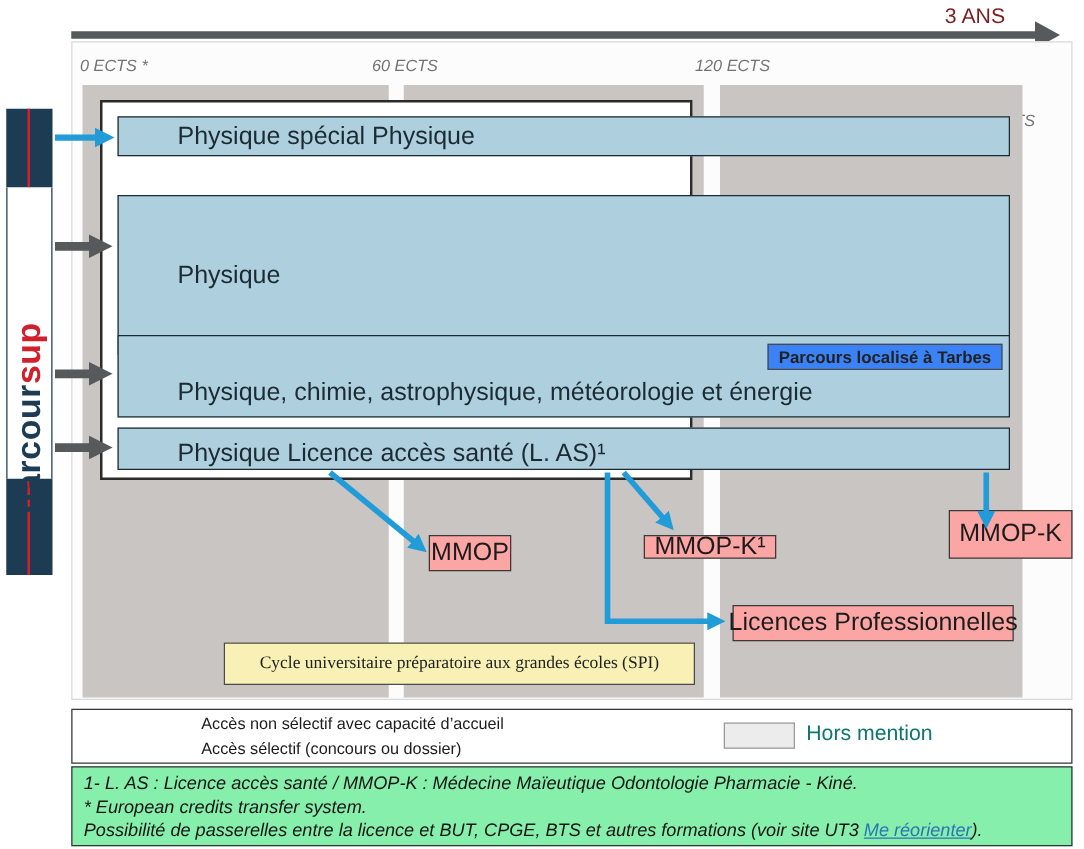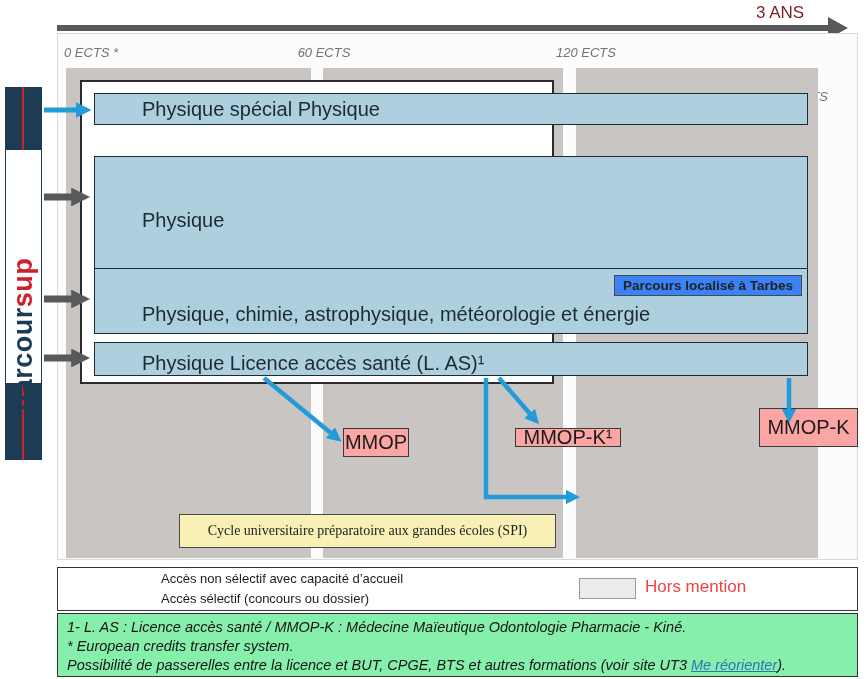--- a/index.html
+++ b/index.html
@@ -69,21 +69,21 @@
   svg.overlay { position:absolute; left:0; top:0; pointer-events:none; }
 
   
   .legend { position:absolute; left:57px; top:567px; width:801px; height:44px;
             background:#fff; border:1.3px solid #333; }
   .legend .lab { position:absolute; left:103px; font-size:13px; color:#1c1c1c; white-space:nowrap; }
   .legend .lab.r1 { top:3px; }
   .legend .lab.r2 { top:23px; }
   .legend .swatch { position:absolute; left:521px; top:10px; width:57px; height:21px;
                     background:#ececec; border:1px solid #999; }
-  .legend .hm { position:absolute; left:587px; top:9px; font-size:17px; color:#ef4444; }
+  .legend .hm { position:absolute; left:587px; top:9px; font-size:17px; color:#0f766e; }
 
   
   .notes { position:absolute; left:57px; top:613px; width:801px; height:64px;
            background:#86efac; border:1.3px solid #333; padding:4px 9px;
            font-style:italic; font-size:14.5px; line-height:19px; color:#151515; }
   .notes .link { color:#2e74b5; text-decoration:underline; cursor:pointer;text-align:right; }
 </style>
 </head>
 <body>
 
@@ -115,20 +115,21 @@
       <span>Physique, chimie, astrophysique, météorologie et énergie</span>
       <span class="tarbes">Parcours localisé à Tarbes</span>
     </div>
     <div class="licbox b4">
       <span>Physique Licence accès santé (L. AS)¹</span>
     </div>
 
     <div class="outbox mmop">MMOP</div>
     <div class="outbox mmopk1">MMOP-K¹</div>
     <div class="outbox mmopk">MMOP-K</div>
+    <div class="outbox lpro">Licences Professionnelles</div>
     <div class="spi">Cycle universitaire préparatoire aux grandes écoles (SPI)</div>
   </div>
 
   <svg class="overlay" width="867" height="679">
     <defs>
       <marker id="head-blue" viewBox="0 0 10 10" refX="1.5" refY="5" markerWidth="3.2" markerHeight="3.2" orient="auto">
         <path d="M0 0 L10 5 L0 10 z" fill="#219cd8"></path>
       </marker>
       <marker id="head-dark" viewBox="0 0 10 10" refX="1.5" refY="5" markerWidth="2.7" markerHeight="2.7" orient="auto">
         <path d="M0 0 L10 5 L0 10 z" fill="#58595b"></path>

